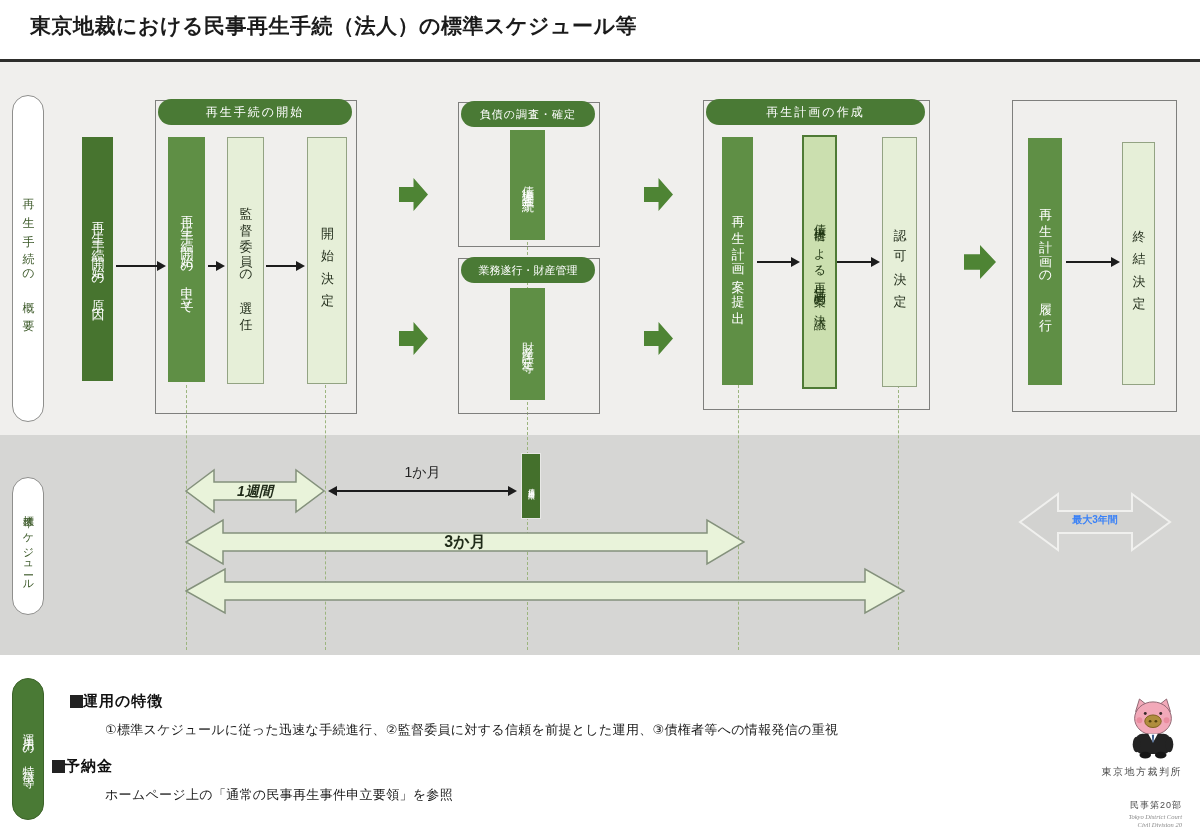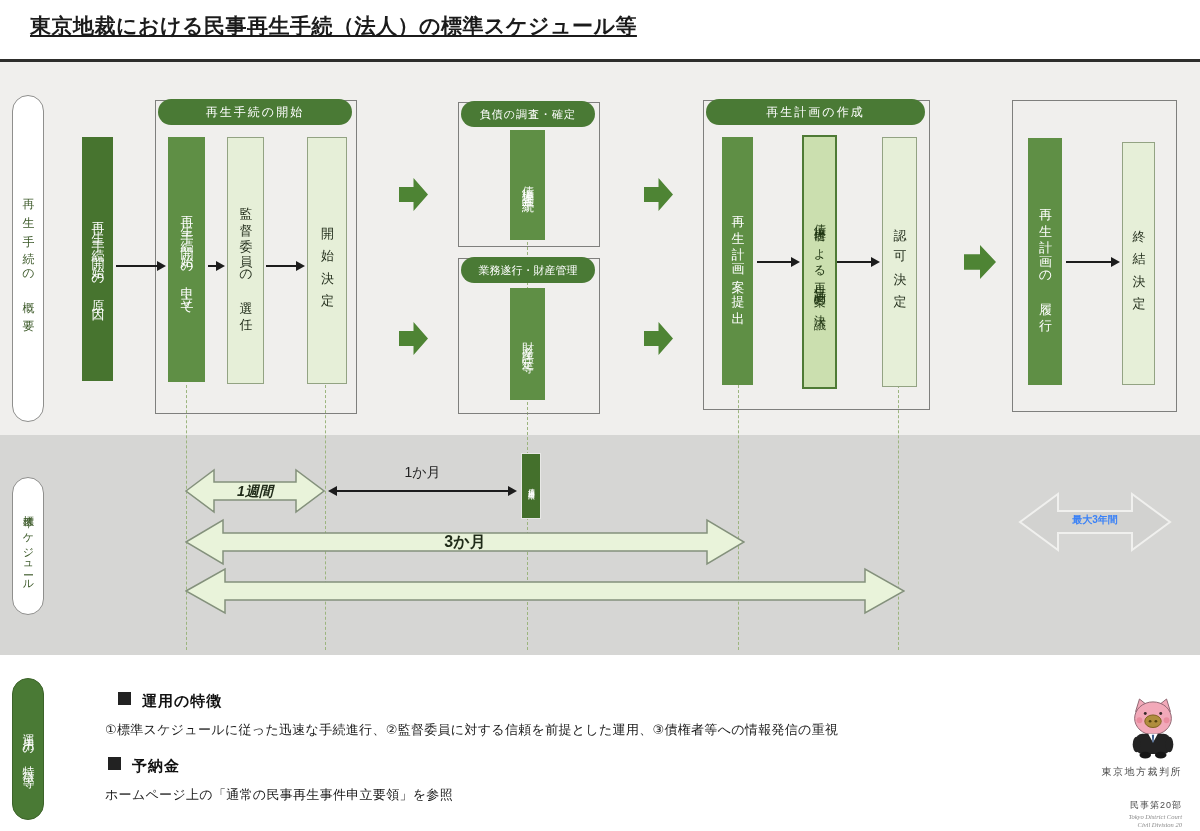--- a/index.html
+++ b/index.html
@@ -1,19 +1,19 @@
 <!DOCTYPE html>
 <html><head>
 <meta charset="utf-8">
 <style>
   html,body{margin:0;padding:0;}
   body{width:1200px;height:831px;background:#ffffff;font-family:"Liberation Sans","DejaVu Sans",sans-serif;}
   .page{position:relative;width:1200px;height:831px;overflow:hidden;background:#fff;}
 
-  .title{position:absolute;left:30px;top:12px;font-size:21px;font-weight:bold;color:#1b1b1b;letter-spacing:.5px;text-decoration:underline;}
+  .title{position:absolute;left:30px;top:12px;font-size:21px;font-weight:bold;color:#1b1b1b;letter-spacing:.5px;}
   .rule{position:absolute;left:0;top:59px;width:1200px;height:3px;background:#2e2e2c;}
 
   .band-main{position:absolute;left:0;top:62px;width:1200px;height:373px;background:#f0efed;}
   .band-sched{position:absolute;left:0;top:435px;width:1200px;height:220px;background:#d6d6d4;}
 
   
   .pill{position:absolute;border-radius:16px;display:flex;align-items:center;justify-content:center;
         writing-mode:vertical-rl;text-orientation:upright;font-size:12px;color:#3d5a2a;
         background:#ffffff;border:1px solid #8f8f8d;z-index:4;}
   .pill.green{background:#4a7a35;color:#ffffff;border:1px solid #3c6329;}
@@ -46,21 +46,21 @@
   .dash{position:absolute;width:0;border-left:1px dashed #9cb57e;z-index:1;}
 
   .sched-svg{position:absolute;z-index:2;}
   .sched-label{position:absolute;z-index:3;text-align:center;font-weight:bold;color:#1f2a18;}
 
   .deadline{position:absolute;left:521px;top:453px;width:18px;height:64px;background:#44702c;
     border:1px solid #e8e8e6;writing-mode:vertical-rl;text-orientation:upright;color:#fff;
     font-size:6.5px;display:flex;align-items:center;justify-content:center;letter-spacing:1px;z-index:3;}
 
   
-  .note-head{position:absolute;display:flex;align-items:flex-start;gap:11px;z-index:2;margin-left:48px;}
+  .note-head{position:absolute;display:flex;align-items:center;z-index:2;}
   .note-head .sq{width:13px;height:13px;background:#222;}
   .note-head .lbl{font-size:15px;font-weight:bold;color:#111;letter-spacing:1px;}
   .note-body{position:absolute;font-size:13px;color:#1a1a1a;z-index:2;letter-spacing:.3px;}
 
   
   .logo{position:absolute;left:1082px;top:697px;width:100px;text-align:right;z-index:2;}
   .logo .ja1{font-size:10px;color:#4c4c4c;letter-spacing:1.5px;margin-top:2px;}
   .logo .ja2{font-size:9px;color:#4c4c4c;letter-spacing:1px;margin-top:20px;}
   .logo .en{font-size:6.5px;color:#8a8a8a;font-style:italic;font-family:"Liberation Serif","DejaVu Serif",serif;margin-top:1px;}
 </style>
@@ -148,21 +148,21 @@
     <polygon points="2,31 40,3 40,20 114,20 114,3 152,31 114,59 114,42 40,42 40,59" fill="#d2d2d0" stroke="#f0f0ee" stroke-width="2"></polygon>
   </svg>
   <div class="sched-label" style="left:1018px;top:513px;width:154px;font-size:10px;color:#3b82f6;">最大3年間</div>
 
   <div class="note-head" style="left:70px;top:692px;">
     <span class="sq"></span>
     <span class="lbl">運用の特徴</span>
   </div>
   <div class="note-body" style="left:105px;top:721px;width:900px;">①標準スケジュールに従った迅速な手続進行、②監督委員に対する信頼を前提とした運用、③債権者等への情報発信の重視</div>
 
-  <div class="note-head" style="left:60px;top:757px;">
+  <div class="note-head" style="left:52px;top:757px;">
     <span class="sq"></span>
     <span class="lbl">予納金</span>
   </div>
   <div class="note-body" style="left:105px;top:786px;width:700px;">ホームページ上の「通常の民事再生事件申立要領」を参照</div>
 
   <div class="logo">
     <svg width="58" height="62" viewBox="0 0 60 64">
       <polygon points="12,15 16,2 26,10" fill="#f2a9b9" stroke="#8d6570" stroke-width="1"></polygon>
       <polygon points="48,15 44,2 34,10" fill="#f2a9b9" stroke="#8d6570" stroke-width="1"></polygon>
       <ellipse cx="30" cy="22" rx="19" ry="17" fill="#f2a9b9" stroke="#8d6570" stroke-width="1"></ellipse>

